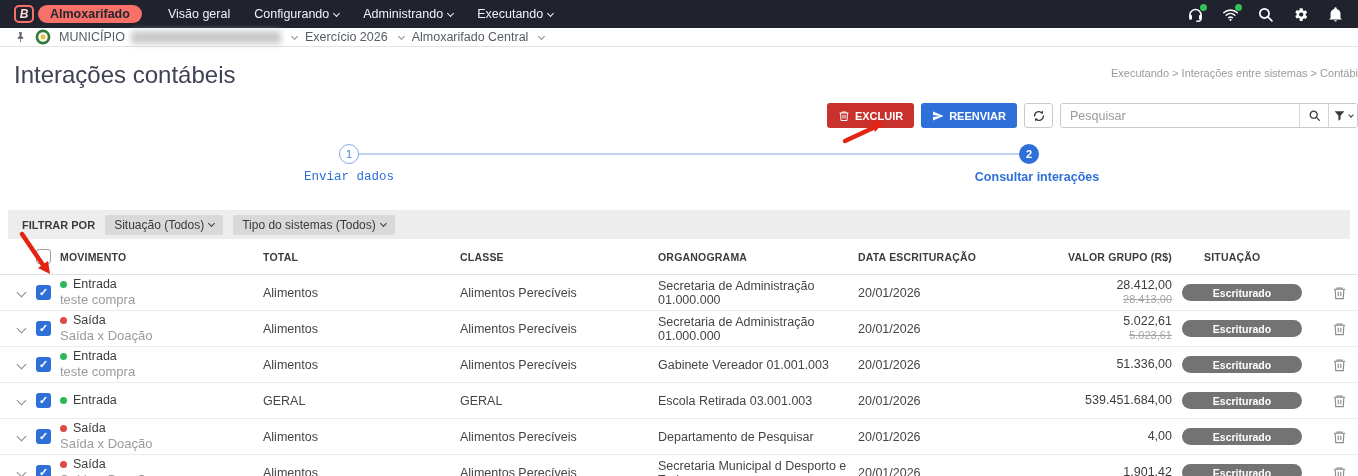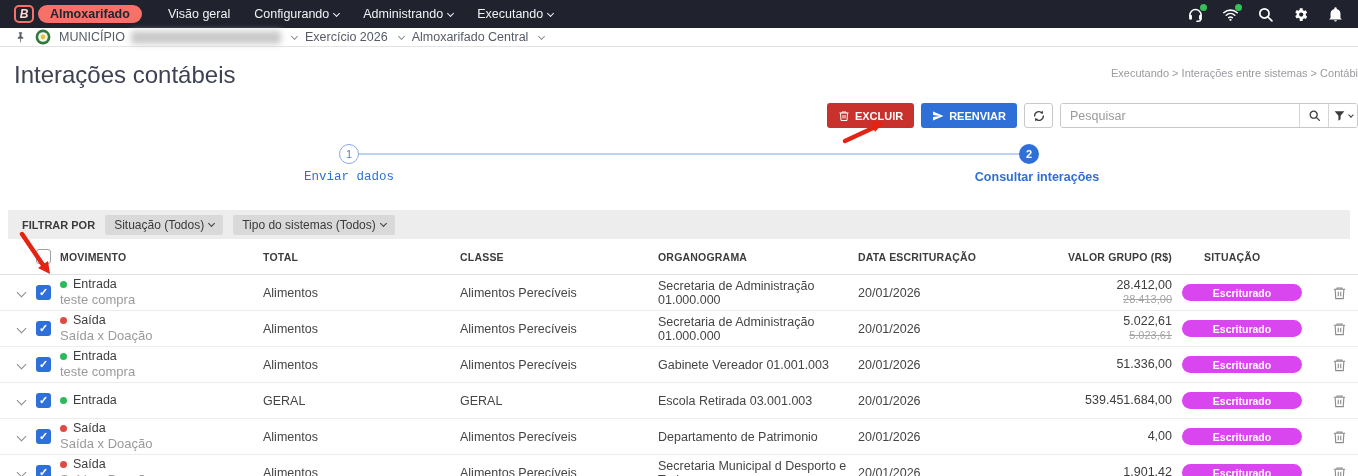--- a/index.html
+++ b/index.html
@@ -89,21 +89,21 @@
     display:flex; align-items:center; justify-content:center; }
   .mov { display:flex; flex-direction:column; justify-content:center; line-height:1.25; }
   .mov .t { display:flex; align-items:center; gap:6px; font-size:12.5px; color:#3d3d3d; }
   .dotm { width:7px; height:7px; border-radius:50%; }
   .dotm.in { background:#2eb85c; } .dotm.out { background:#dd4b44; }
   .mov .s { font-size:13px; color:#9b9b9b; margin-left:0; }
   .cell { font-size:12.5px; color:#454545; }
   .valcell { display:flex; flex-direction:column; align-items:flex-end; line-height:1.25; }
   .valcell .v { font-size:12.5px; color:#3d3d3d; }
   .valcell .old { font-size:11px; color:#a5a5a5; text-decoration:line-through; }
-  .pill { width:120px; height:17px; margin-left:10px; background:#d946ef; border-radius:9px;
+  .pill { width:120px; height:17px; margin-left:10px; background:#737373; border-radius:9px;
     color:#fff; font-size:10.5px; font-weight:bold; display:flex; align-items:center;
     justify-content:center; cursor:pointer; }
   .rowtrash { width:15px; height:16px; color:#8b8b8b; cursor:pointer; margin-left:10px; }
   .rowtrash svg { width:100%; height:100%; }
   
   #annot { position:absolute; left:0; top:0; width:1358px; height:476px;
     pointer-events:none; z-index:60; }
 </style>
 </head>
 <body>
@@ -394,21 +394,21 @@
       <span class="cb checked">✓</span>
       <div class="mov">
           <span class="t">
             <i class="dotm out"></i>
             <span>Saída</span>
           </span>
           <span class="s">Saída x Doação</span>
         </div>
       <span class="cell">Alimentos</span>
       <span class="cell">Alimentos Perecíveis</span>
-      <span class="cell">Departamento de Patrimonio</span>
+      <span class="cell">Departamento de Pesquisar</span>
       <span class="cell">20/01/2026</span>
       <div class="valcell">
           <span class="v">4,00</span>
           <span class="old"></span>
         </div>
       <span class="pill">Escriturado</span>
       <span class="rowtrash"><svg viewBox="0 0 24 24" fill="none" stroke="currentColor" stroke-width="1.8">
             <path d="M3 6h18M8 6V4h8v2"></path>
             <path d="M5 6l1 15h12l1-15"></path>
             <path d="M10 10v7M14 10v7"></path>

